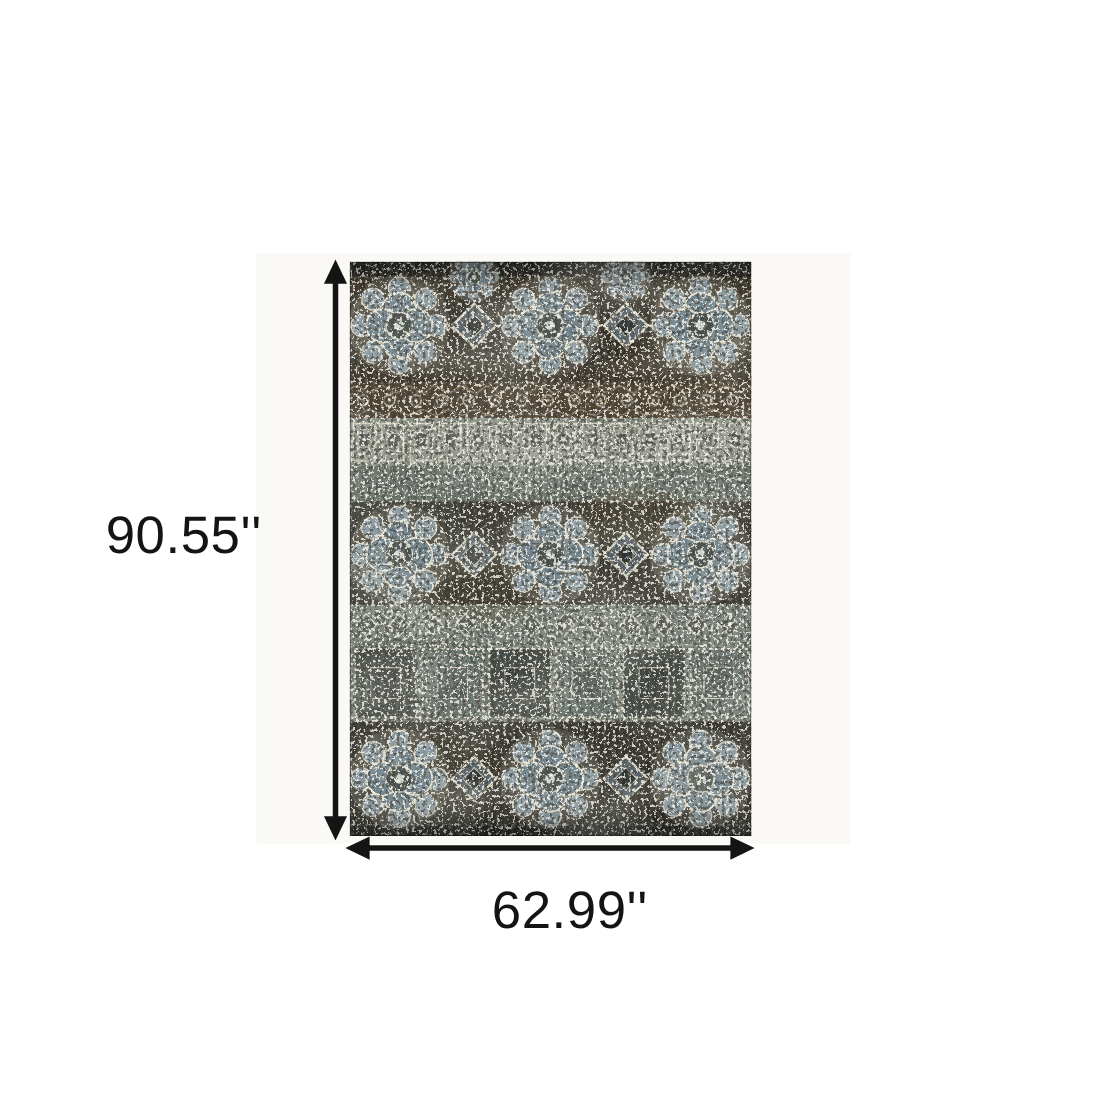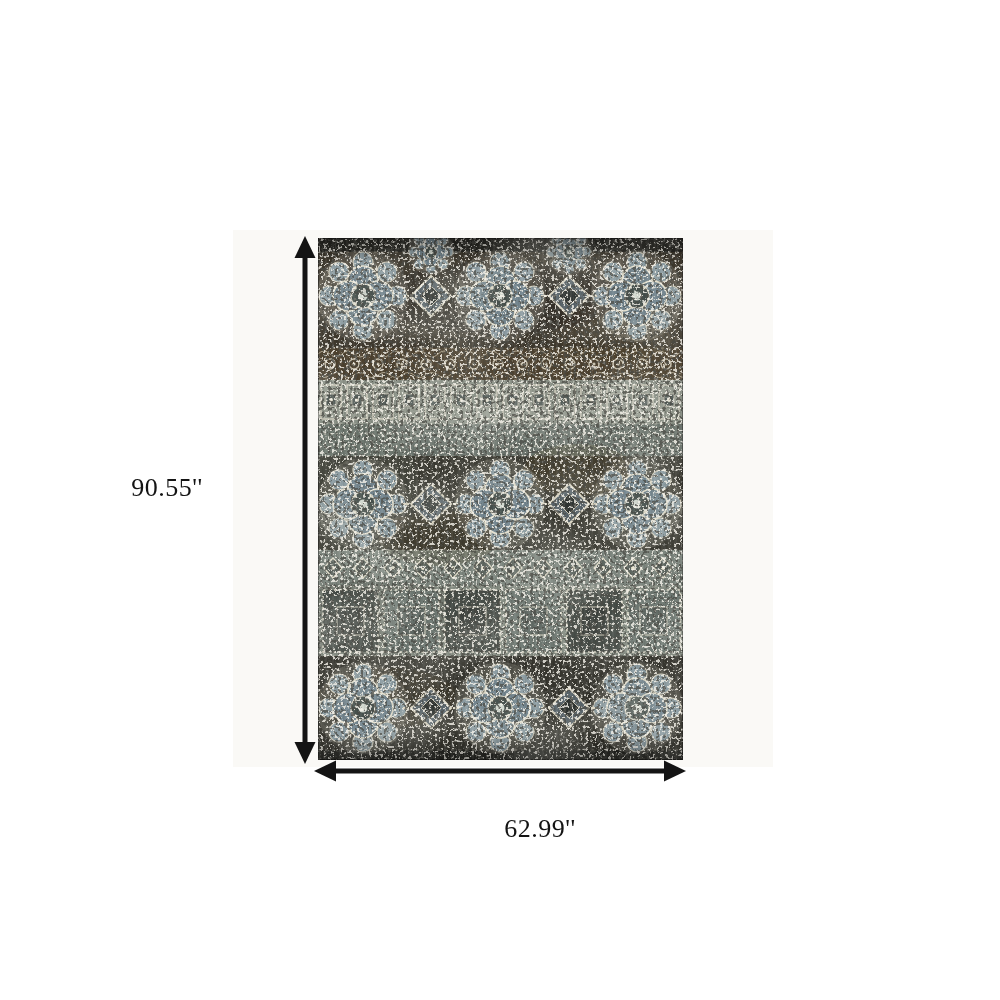--- a/index.html
+++ b/index.html
@@ -17,27 +17,26 @@
   .rug{
     position:absolute;left:318px;top:238px;width:365px;height:522px;
   }
   .rug svg{display:block;width:365px;height:522px;}
   .arrow{position:absolute;color:var(--arrow,#141414);}
   .arrow.v{left:292px;top:236px;width:26px;height:528px;}
   .arrow.h{left:314px;top:758px;width:372px;height:26px;}
   .dim-label{
     position:absolute;
     color:var(--label-text,#141414);
-    font-size:26px;line-height:1;letter-spacing:0.5px;
+    font-size:48px;line-height:1;letter-spacing:0.5px;
     transform:translate(-50%,-50%);
     white-space:nowrap;
-    font-family:Liberation Serif, serif;
   }
   .dim-label.v{left:167px;top:488px;}
-  .dim-label.h{left:540px;top:829px;}
+  .dim-label.h{left:518px;top:829px;}
 </style>
 </head>
 <body>
 
 <div class="stage">
 
   <div class="backdrop"></div>
 
   <div class="rug">
     <svg viewBox="0 0 365 522" aria-hidden="true">

